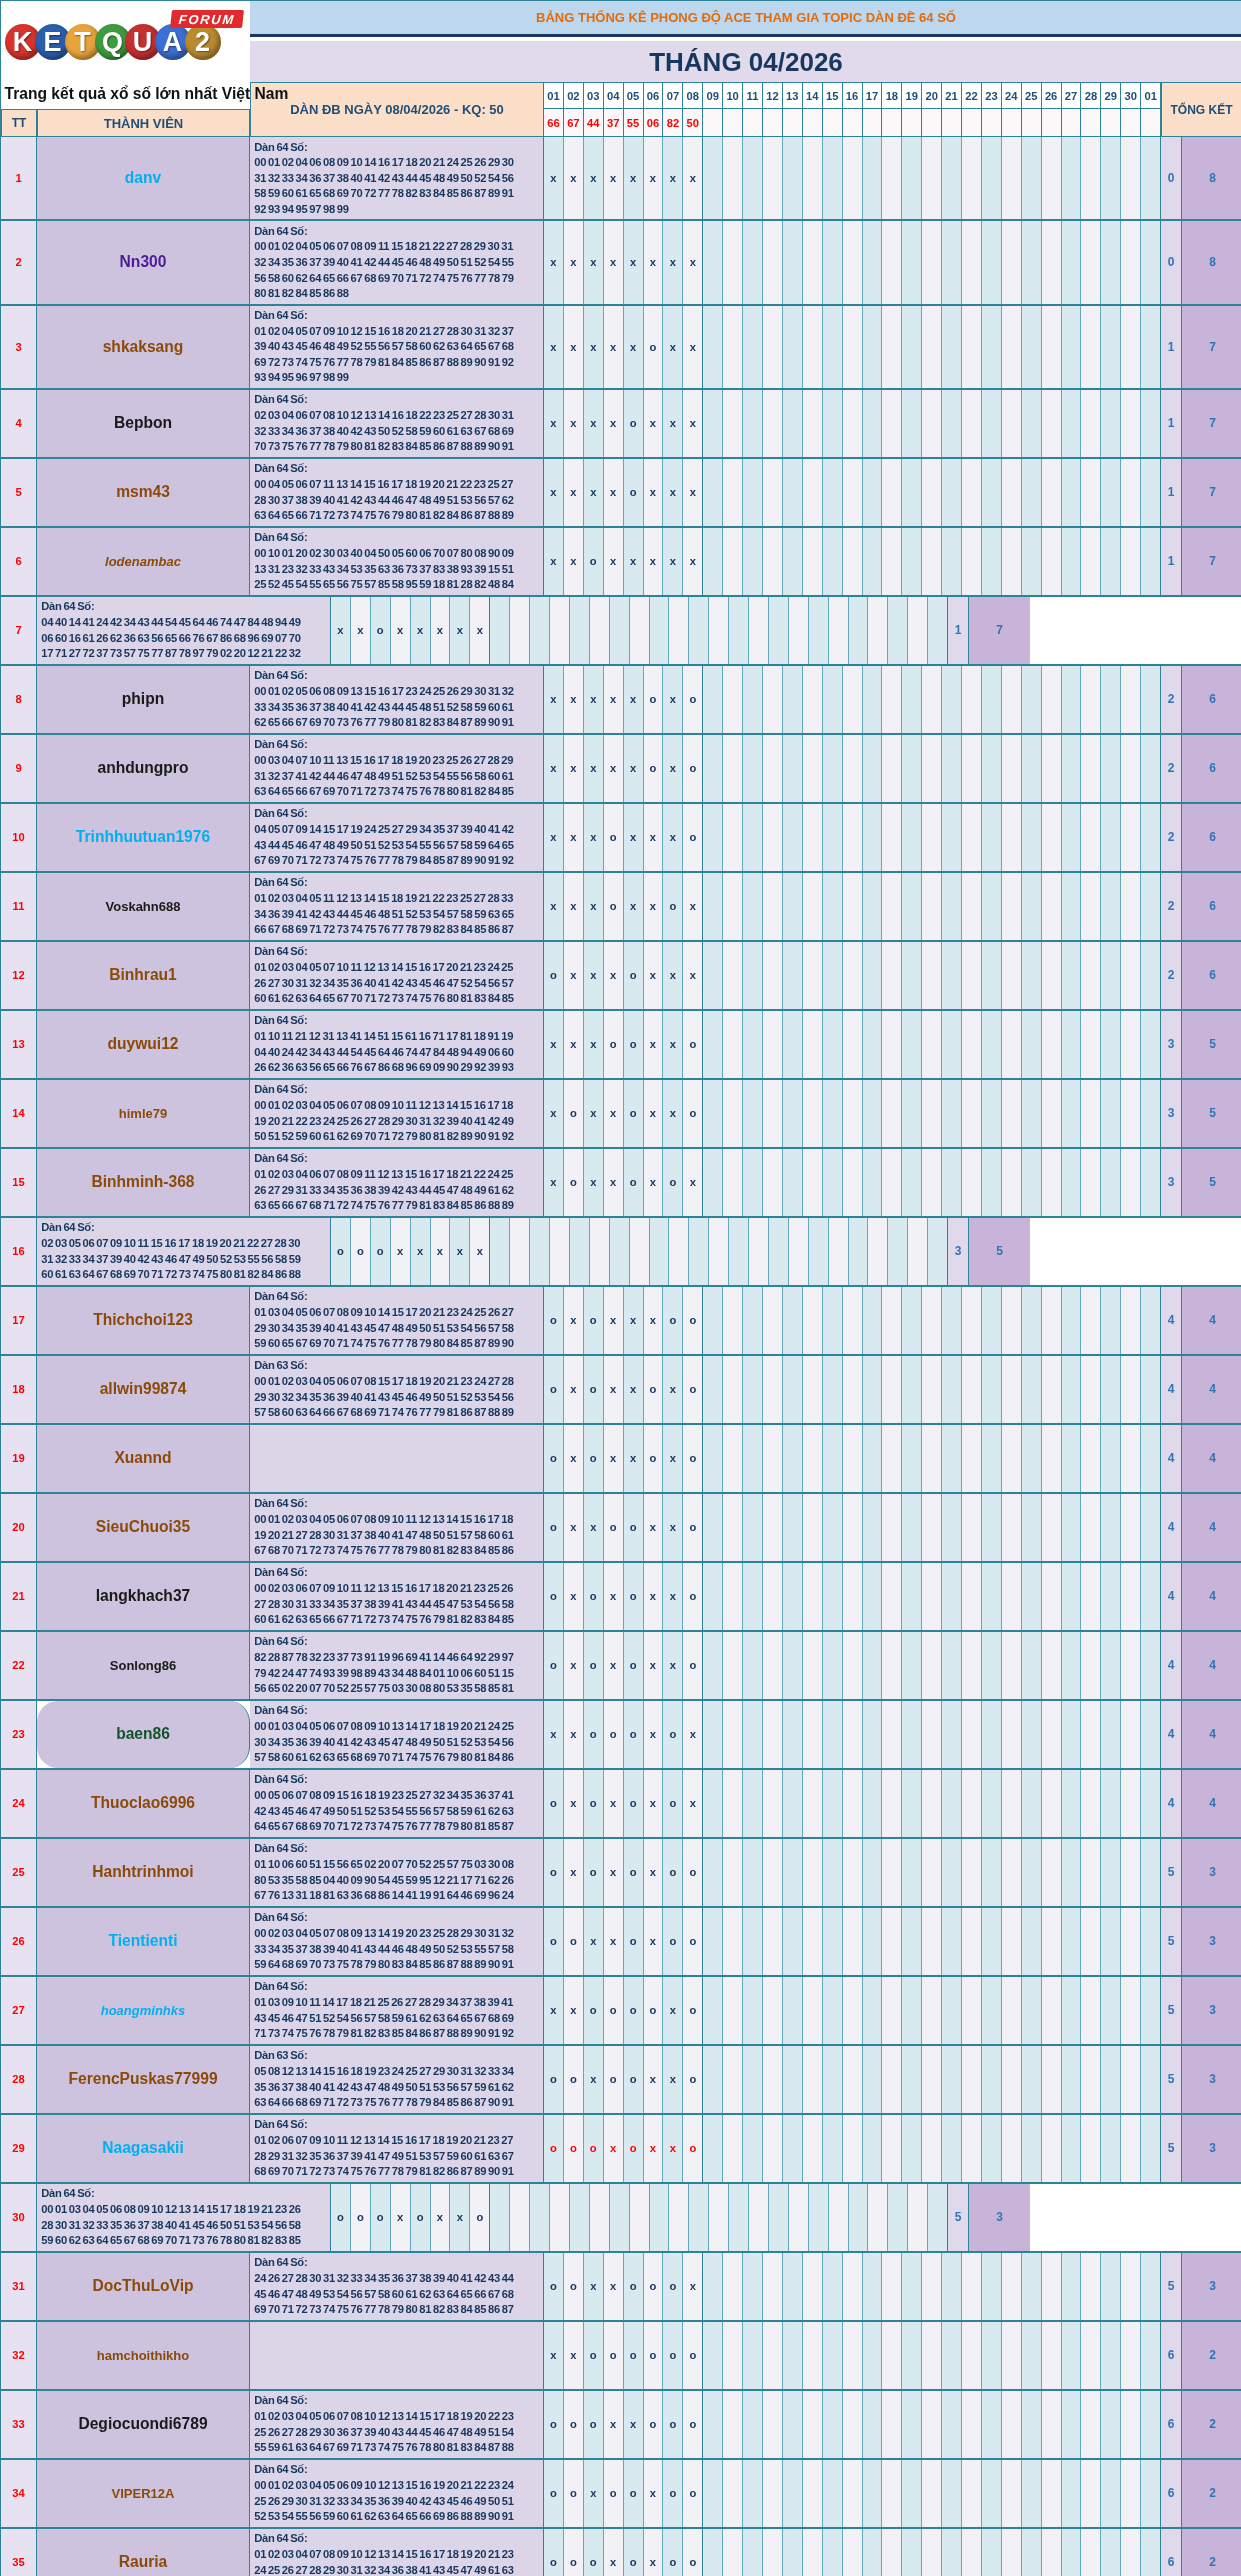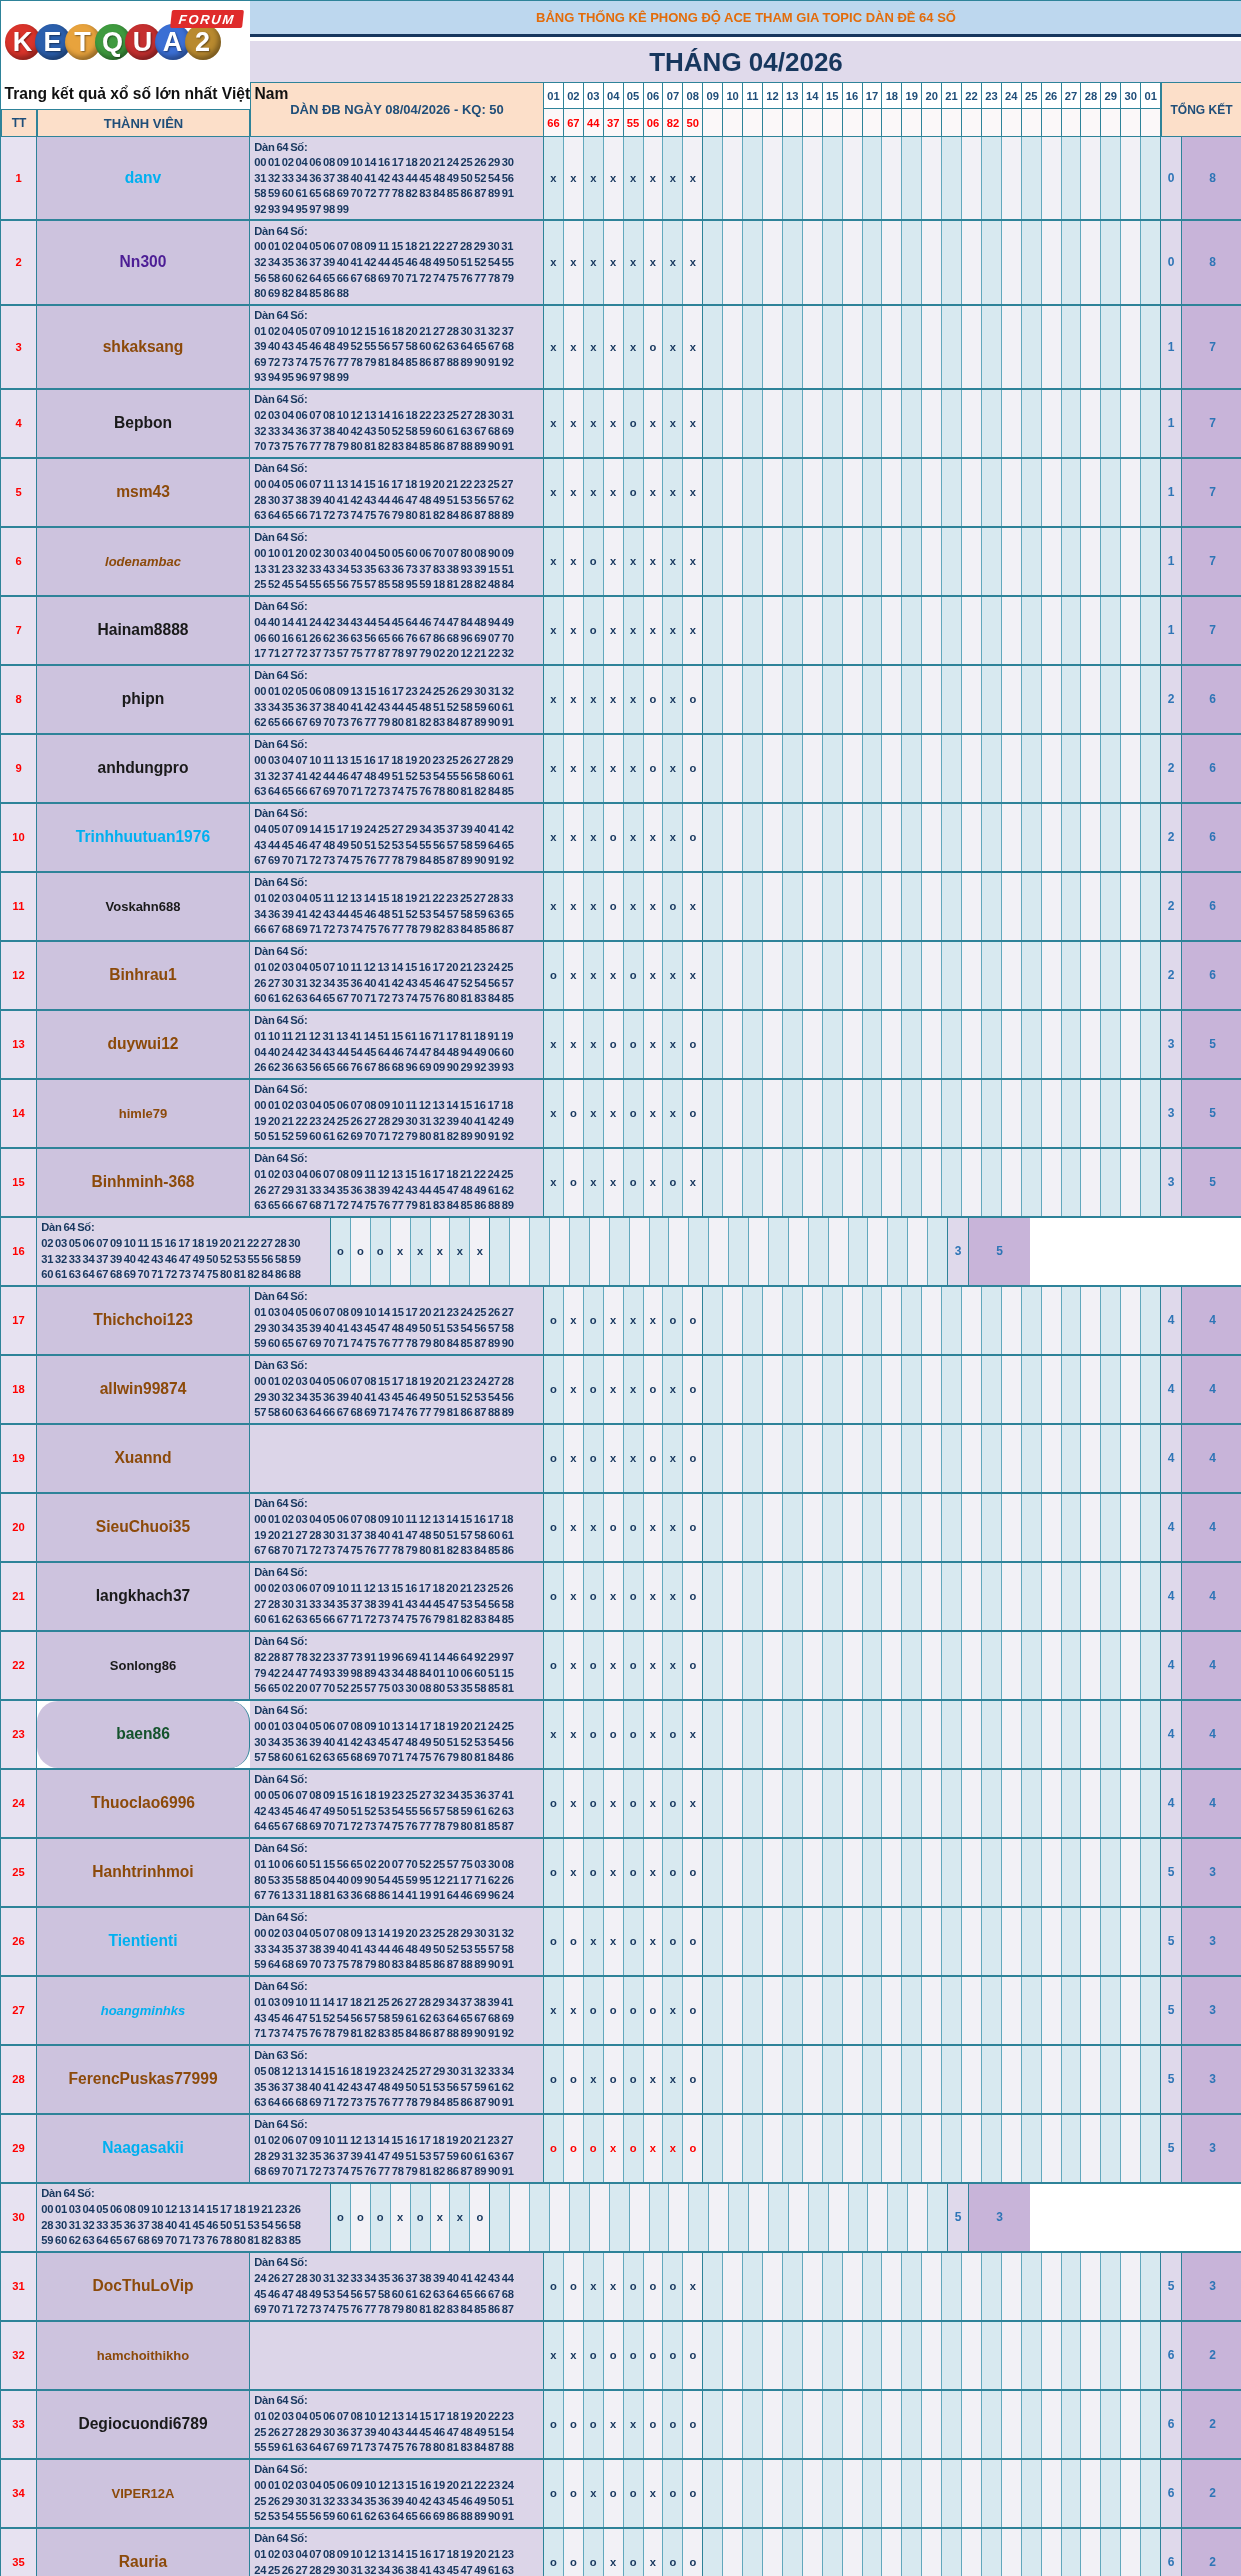--- a/index.html
+++ b/index.html
@@ -196,21 +196,21 @@
         <div class="c-hit">8</div>
       </div>
       <div class="row">
         <div class="c-tt">2</div>
         <div class="c-name" style="color: #4c1d95;">Nn300</div>
         <div class="c-nums">
           <div class="nlabel">Dàn 64 Số:</div>
           <div class="nline">00 01 02 04 05 06 07 08 09 11 15 18 21 22 27 28 29 30 31</div>
           <div class="nline">32 34 35 36 37 39 40 41 42 44 45 46 48 49 50 51 52 54 55</div>
           <div class="nline">56 58 60 62 64 65 66 67 68 69 70 71 72 74 75 76 77 78 79</div>
-          <div class="nline">80 69 82 84 85 86 88</div>
+          <div class="nline">80 81 82 84 85 86 88</div>
         </div>
         <div class="c-days">
           <div class="dcell">x</div>
           <div class="dcell">x</div>
           <div class="dcell">x</div>
           <div class="dcell">x</div>
           <div class="dcell">x</div>
           <div class="dcell">x</div>
           <div class="dcell">x</div>
           <div class="dcell">x</div>
@@ -417,21 +417,20 @@
           <div class="dcell"></div>
           <div class="dcell"></div>
           <div class="dcell"></div>
           <div class="dcell"></div>
         </div>
         <div class="c-miss">1</div>
         <div class="c-hit">7</div>
       </div>
       <div class="row">
         <div class="c-tt">7</div>
-        <div class="c-name" style="color: rgb(26, 26, 26);">Hainam8888</div>
         <div class="c-nums">
           <div class="nlabel">Dàn 64 Số:</div>
           <div class="nline">04 40 14 41 24 42 34 43 44 54 45 64 46 74 47 84 48 94 49</div>
           <div class="nline">06 60 16 61 26 62 36 63 56 65 66 76 67 86 68 96 69 07 70</div>
           <div class="nline">17 71 27 72 37 73 57 75 77 87 78 97 79 02 20 12 21 22 32</div>
         </div>
         <div class="c-days">
           <div class="dcell">x</div>
           <div class="dcell">x</div>
           <div class="dcell">o</div>

